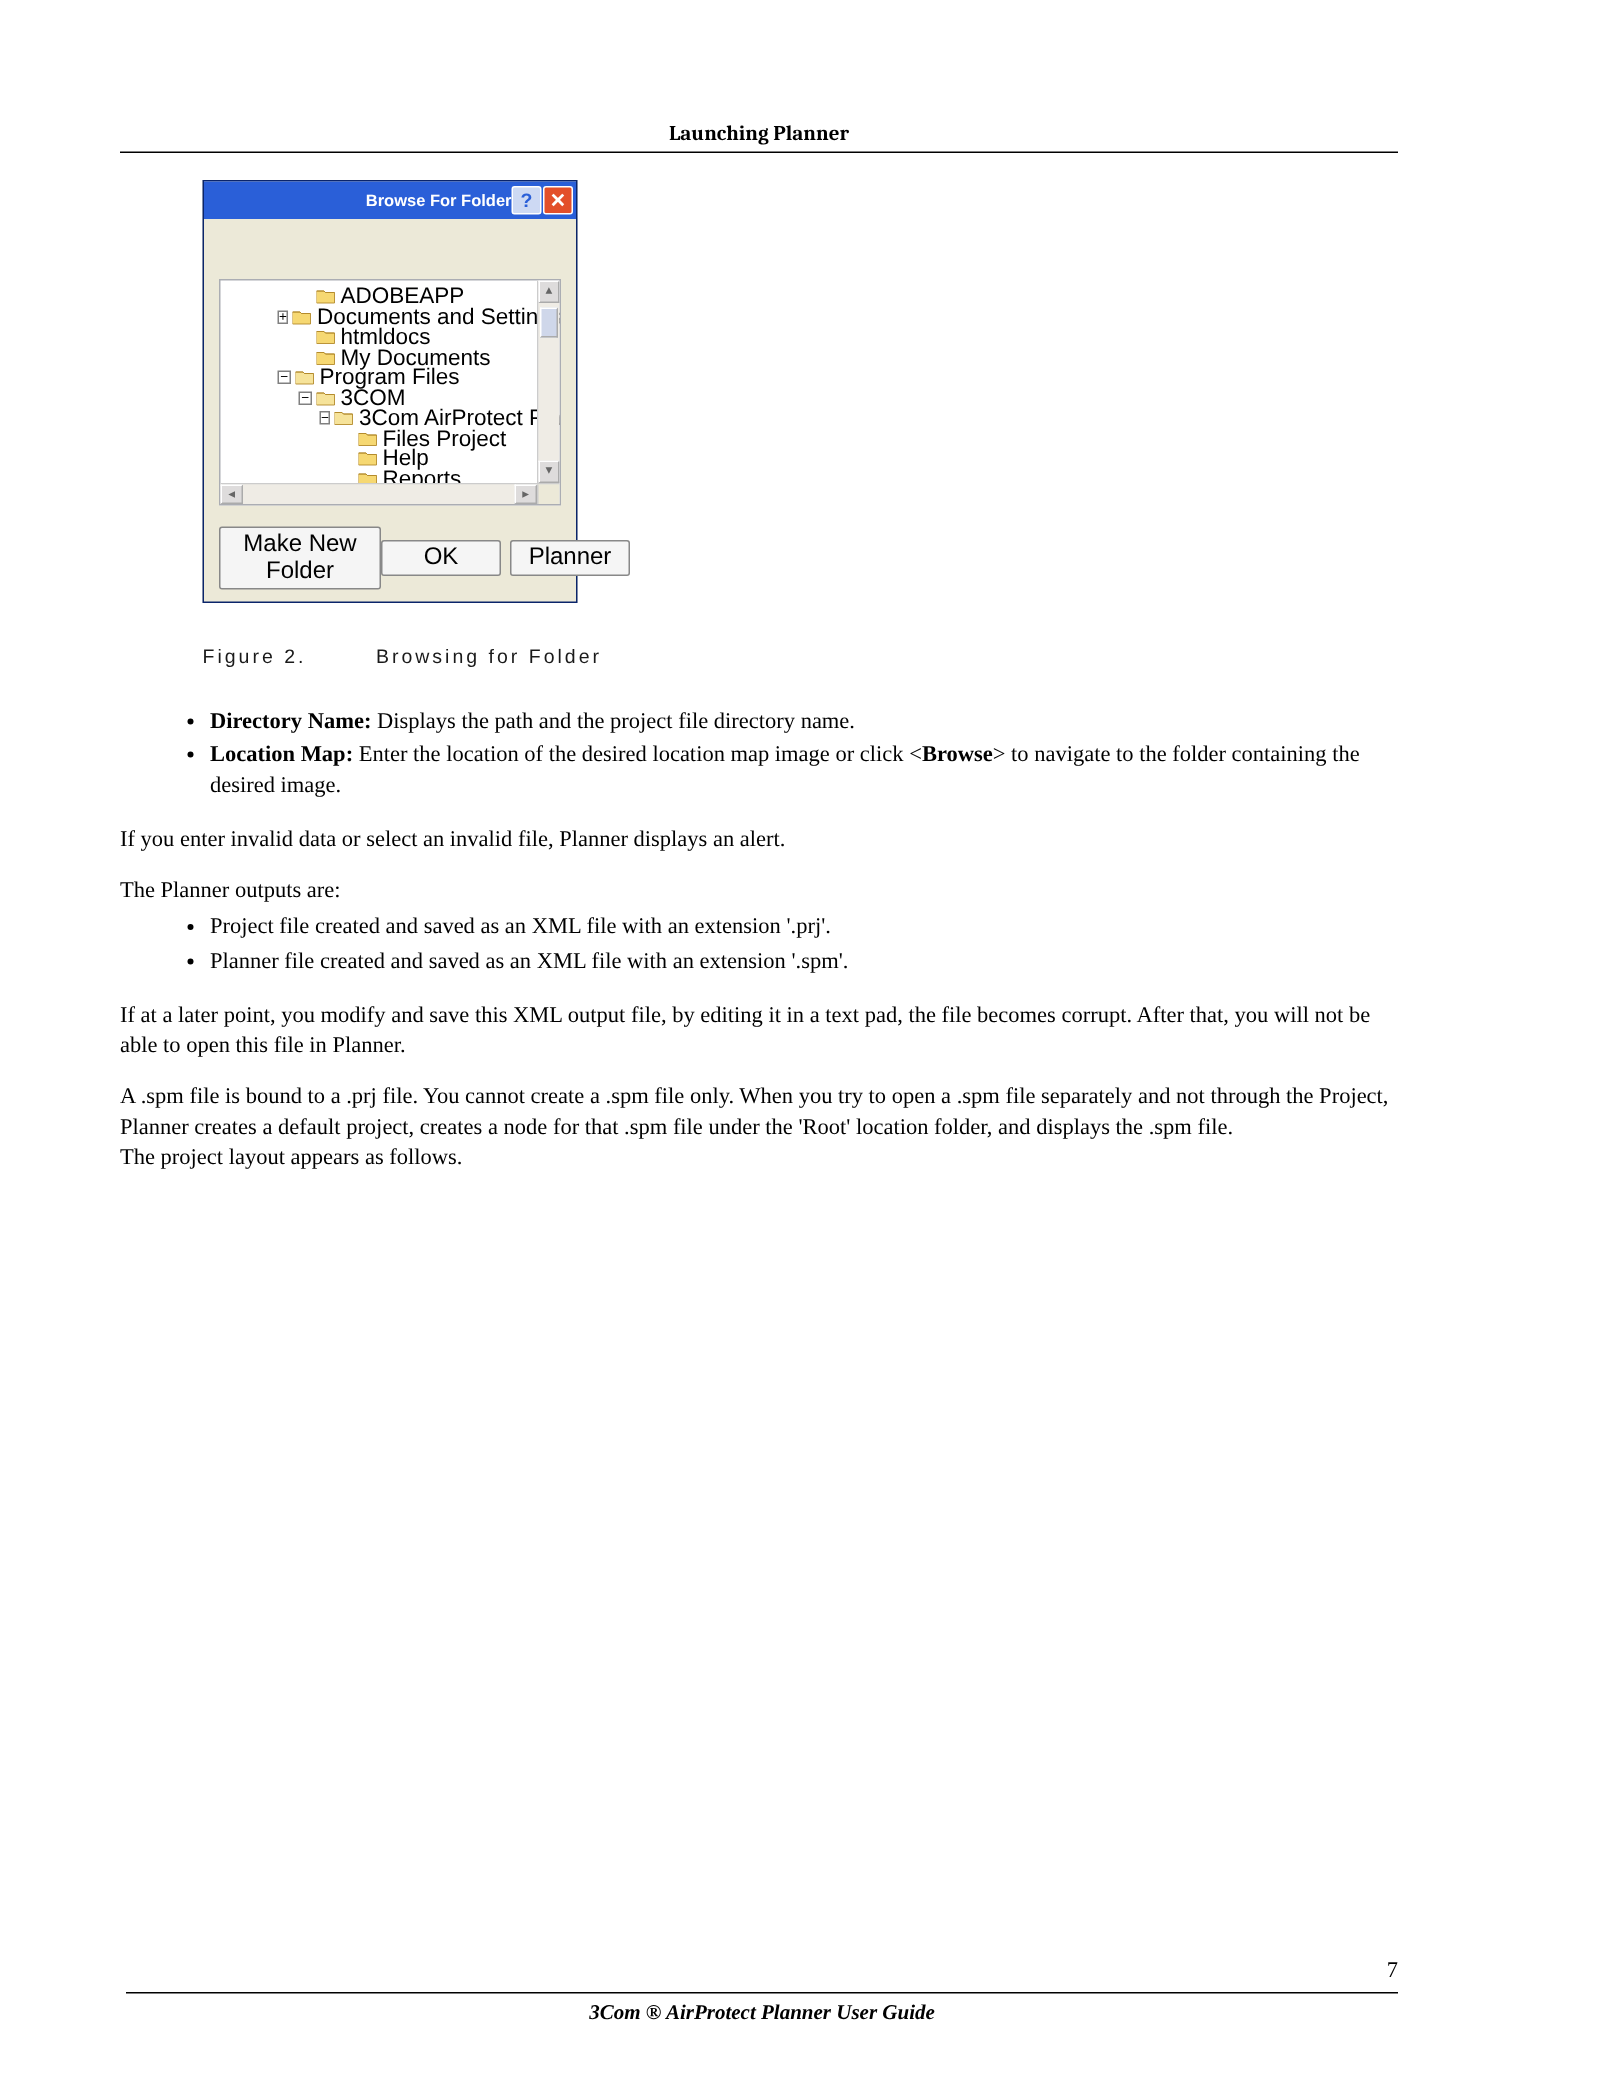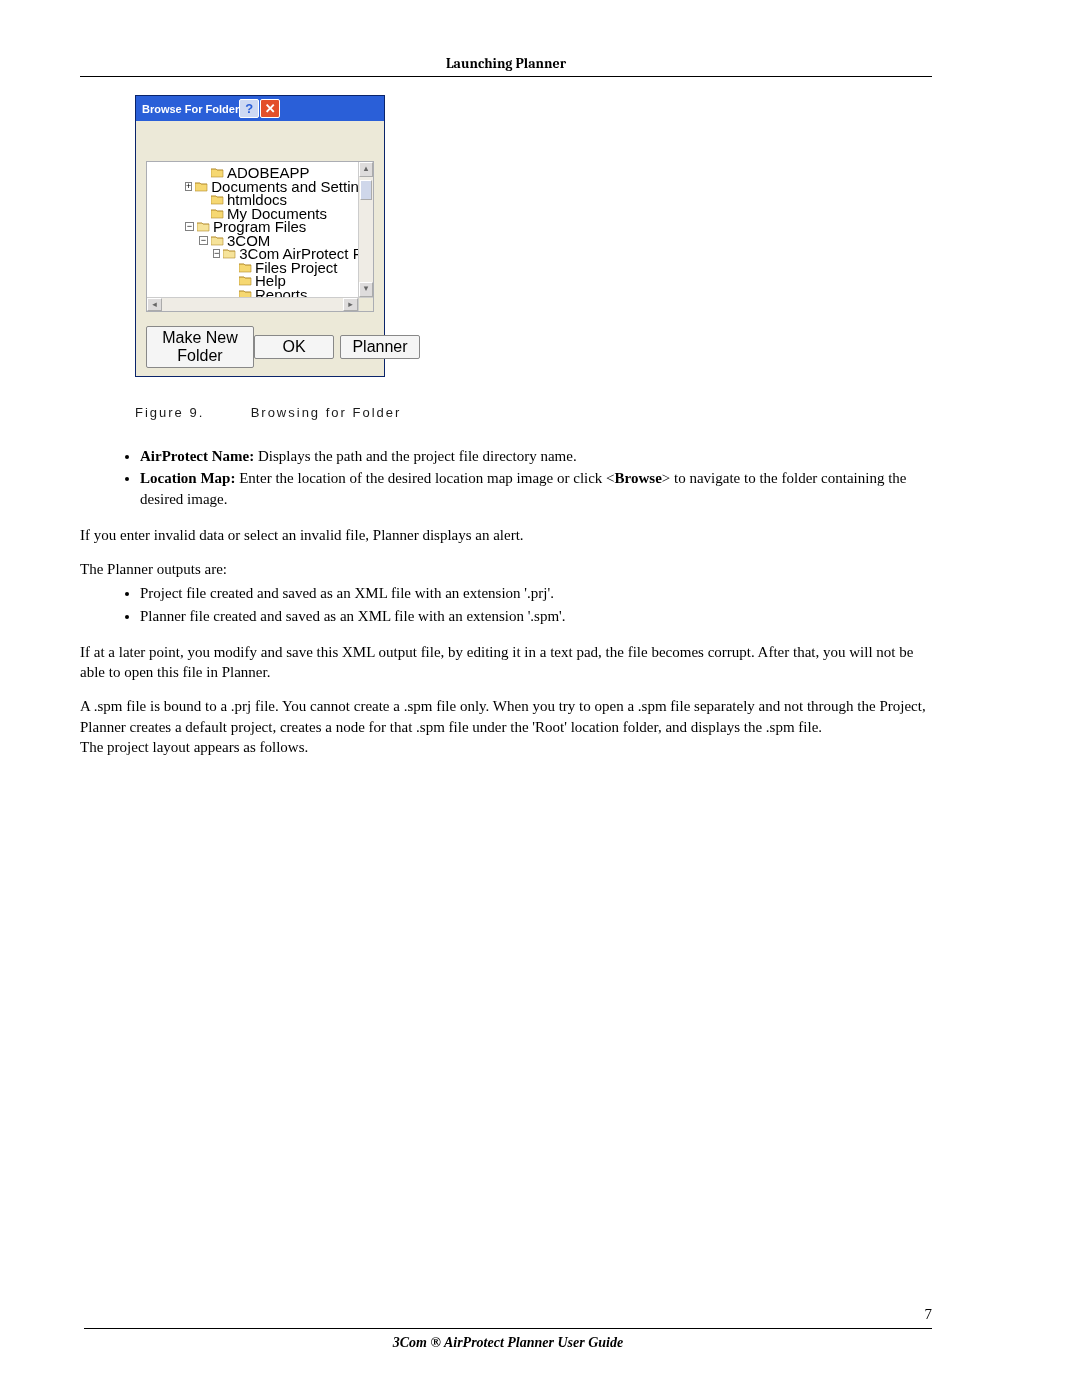--- a/index.html
+++ b/index.html
@@ -8,21 +8,21 @@
     background: #fff;
     font-family: Arial, sans-serif;
     font-size: 14px;
     color: #000;
   }
   .page {
     width: 1012px;
     height: 1397px;
     position: relative;
     box-sizing: border-box;
-    padding: 55px 80px 50px 80px;
+    padding: 80px 80px 50px 80px;
   }
   .header-title {
     text-align: center;
     font-family: Cambria, "Times New Roman", serif;
     font-weight: bold;
     font-size: 14px;
     padding-bottom: 4px;
     border-bottom: 1px solid #000;
     margin-bottom: 18px;
   }
@@ -34,21 +34,21 @@
     margin-left: 55px;
     font-family: Tahoma, Arial, sans-serif;
     font-size: 11px;
   }
   .titlebar {
     background: linear-gradient(to bottom, #3a6ee7 0%, #1c52c8 45%, #1c52c8 55%, #3a6ee7 100%);
     background: #2a5fd8;
     color: #fff;
     display: flex;
     align-items: center;
-    justify-content: flex-start;
+    justify-content: flex-end;
     padding: 3px 2px 3px 6px;
     font-weight: bold;
   }
   .title-buttons { display:flex; gap:1px; }
   .title-btn {
     width: 18px; height: 17px;
     background: #e88a5e;
     border: 1px solid #fff;
     border-radius: 2px;
     display:flex; align-items:center; justify-content:center;
@@ -308,28 +308,28 @@
         <div class="xp-btn left">Make New Folder</div>
         <div class="right-btns">
           <div class="xp-btn">OK</div>
           <div class="xp-btn">Planner</div>
         </div>
       </div>
     </div>
   </div>
 
   <div class="figure-caption">
-    <span class="fignum">Figure 9.</span>
+    <span class="fignum">Figure 2.</span>
     <span>Browsing for Folder</span>
   </div>
 
   <div class="body-text">
     <ul>
       <li>
-        <strong>AirProtect Name:</strong><span> Displays the path and the project file directory name.</span>
+        <strong>Directory Name:</strong><span> Displays the path and the project file directory name.</span>
       </li>
       <li>
         <strong>Location Map:</strong><span> Enter the location of the desired location map image or click &lt;</span><strong>Browse</strong><span>&gt; to navigate to the folder containing the desired image.</span>
       </li>
     </ul>
 
     <p>If you enter invalid data or select an invalid file, Planner displays an alert.</p>
     <p style="margin-bottom:2px;">The Planner outputs are:</p>
     <ul>
       <li>Project file created and saved as an XML file with an extension '.prj'.</li>

